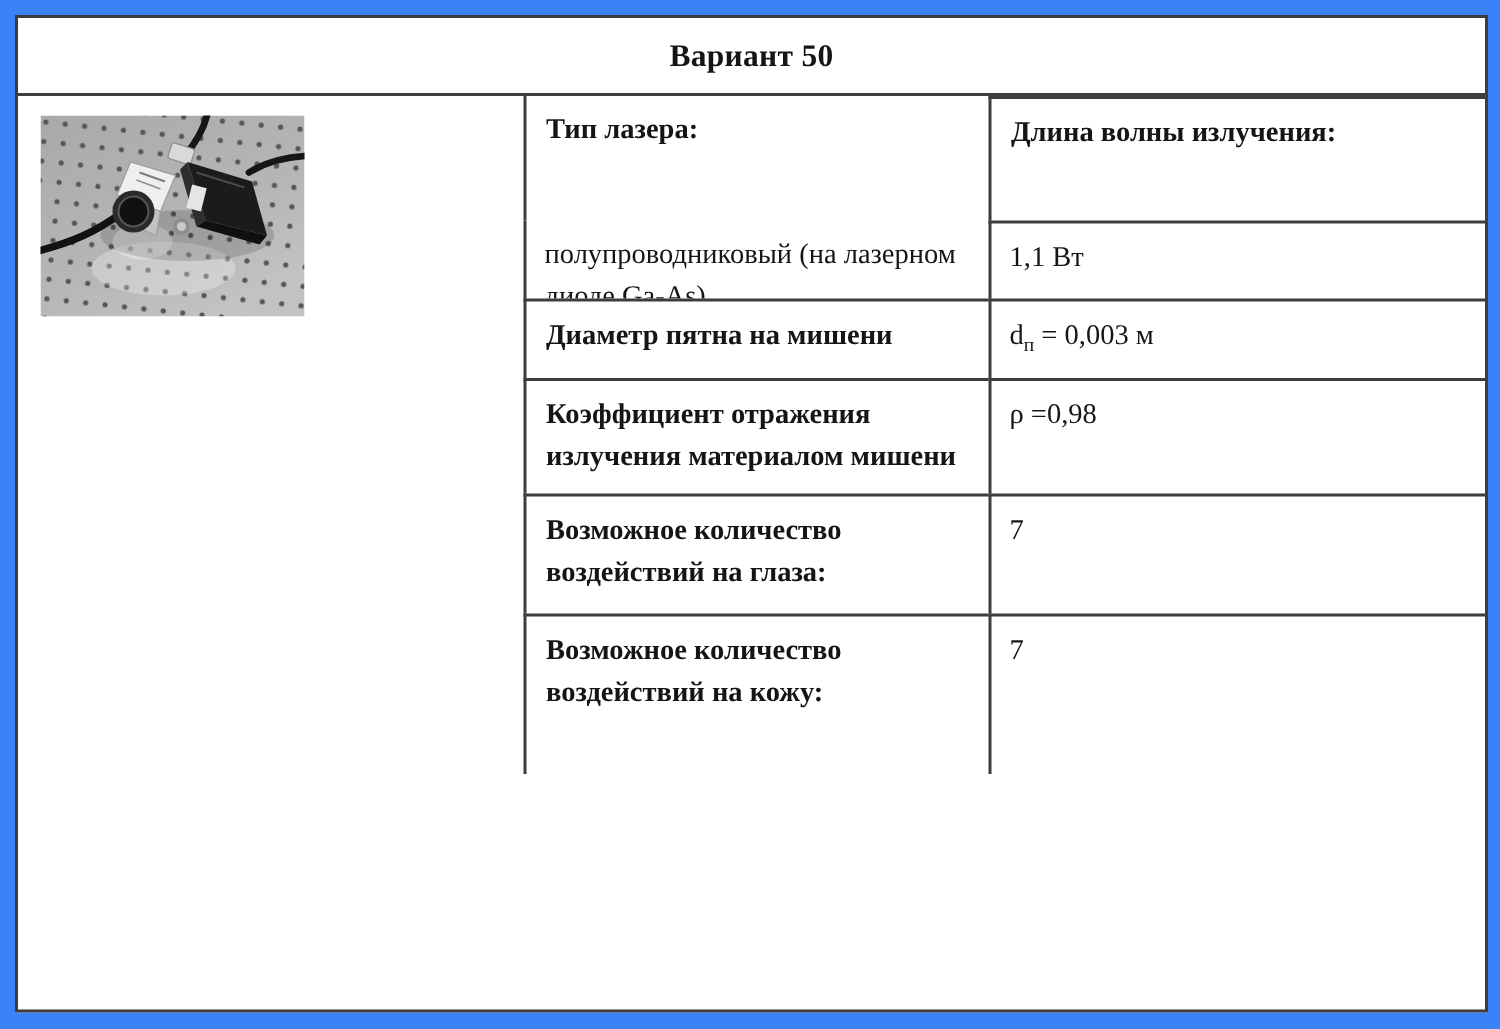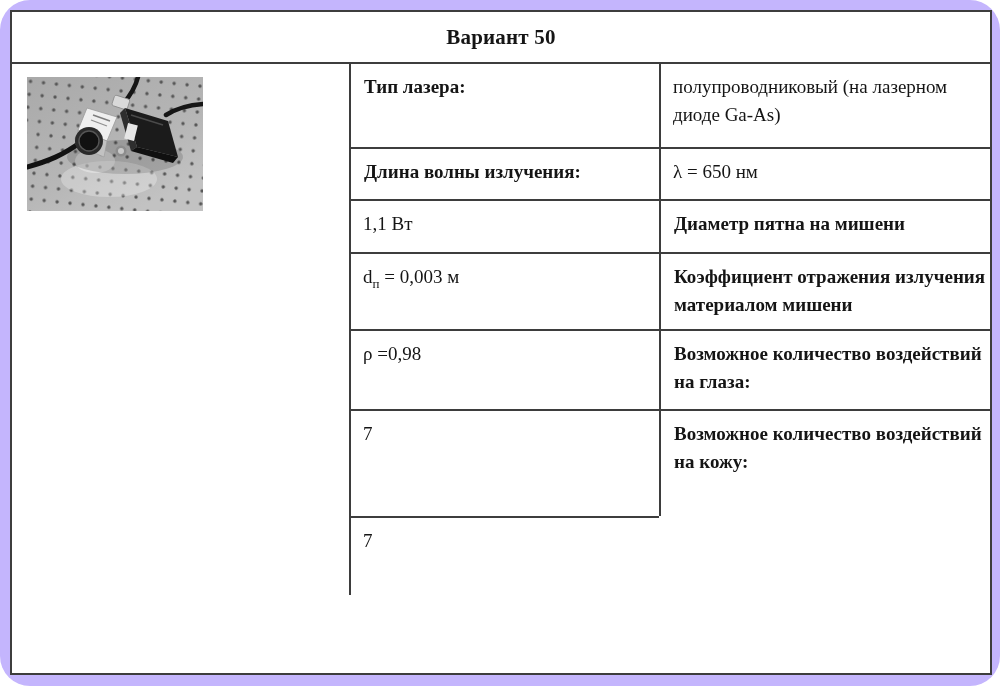--- a/index.html
+++ b/index.html
@@ -7,22 +7,21 @@
     font-family: "Liberation Serif", "DejaVu Serif", serif;
     background: #ffffff;
     width: 1000px;
     height: 686px;
     overflow: hidden;
   }
   .page {
     position: relative;
     width: 1000px;
     height: 686px;
-    background: #c4b5fd;
-    border-radius: 30px;
+    background: #3b82f6;
   }
   .spec-table {
     position: absolute;
     left: 10px;
     top: 10px;
     width: 982px;
     height: 665px;
     border: 2px solid #3d3d3d;
     background: #ffffff;
     color: #151515;
@@ -117,24 +116,23 @@
           <rect x="99" y="47" width="10" height="16" fill="#e6e6e6" transform="rotate(14 104 55)"></rect>
 
           <circle cx="94" cy="74" r="5.5" fill="#8d8d8d"></circle>
           <circle cx="94" cy="74" r="3" fill="#c9c9c9"></circle>
 
           <line x1="104" y1="38" x2="136" y2="48" stroke="#4a4a4a" stroke-width="1.5"></line>
         </svg>
       </div>
 
       <div class="cell lbl">Тип лазера:</div>
+      <div class="cell lbl bt">Длина волны излучения:</div>
+
       <div class="cell val">полупроводниковый (на лазерном диоде Ga-As)</div>
-
-      <div class="cell lbl bt">Длина волны излучения:</div>
-      <div class="cell val bt">λ = 650 нм</div>
 
 
       <div class="cell val bt">1,1 Вт</div>
 
       <div class="cell lbl bt">Диаметр пятна на мишени</div>
       <div class="cell val bt"><span>d</span><sub>п</sub><span> = 0,003 м</span></div>
 
       <div class="cell lbl bt">Коэффициент отражения излучения материалом мишени</div>
       <div class="cell val bt">ρ =0,98</div>
 

